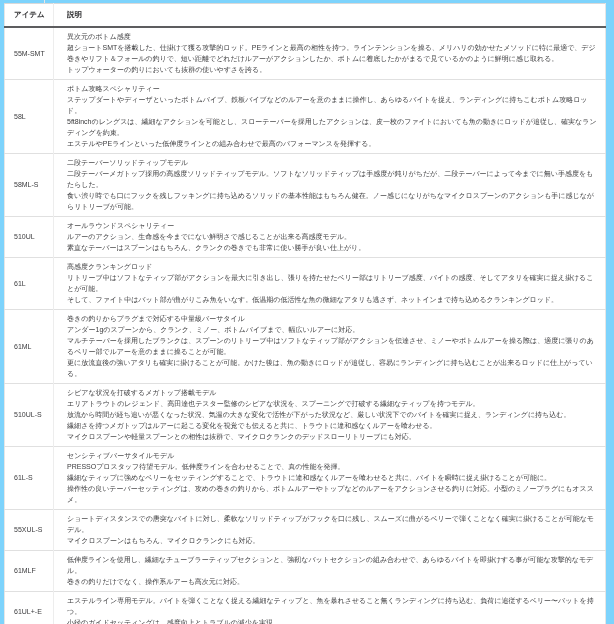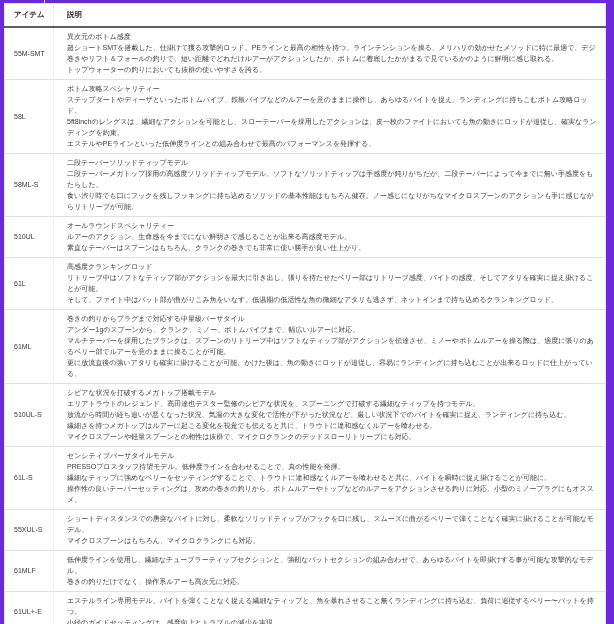--- a/index.html
+++ b/index.html
@@ -1,20 +1,20 @@
 <!DOCTYPE html>
 <html><head>
 <meta charset="utf-8">
 <style>
   html,body{margin:0;padding:0;background:#ffffff;}
   .page{
     position:relative;
     width:614px;height:624px;
     overflow:hidden;
-    background:#6d28d9;
+    background:#7dd3fc;
     font-family:"Liberation Sans","DejaVu Sans",sans-serif;
     color:#3b3b3d;
   }
   
   .frag-top{position:absolute;left:44px;top:0;width:1px;height:3px;background:#e7e7e7;}
   .tbl-wrap{margin:3px 4px 0 4px;}
   table.spec{
     width:602px;
     border-collapse:collapse;
     table-layout:fixed;

